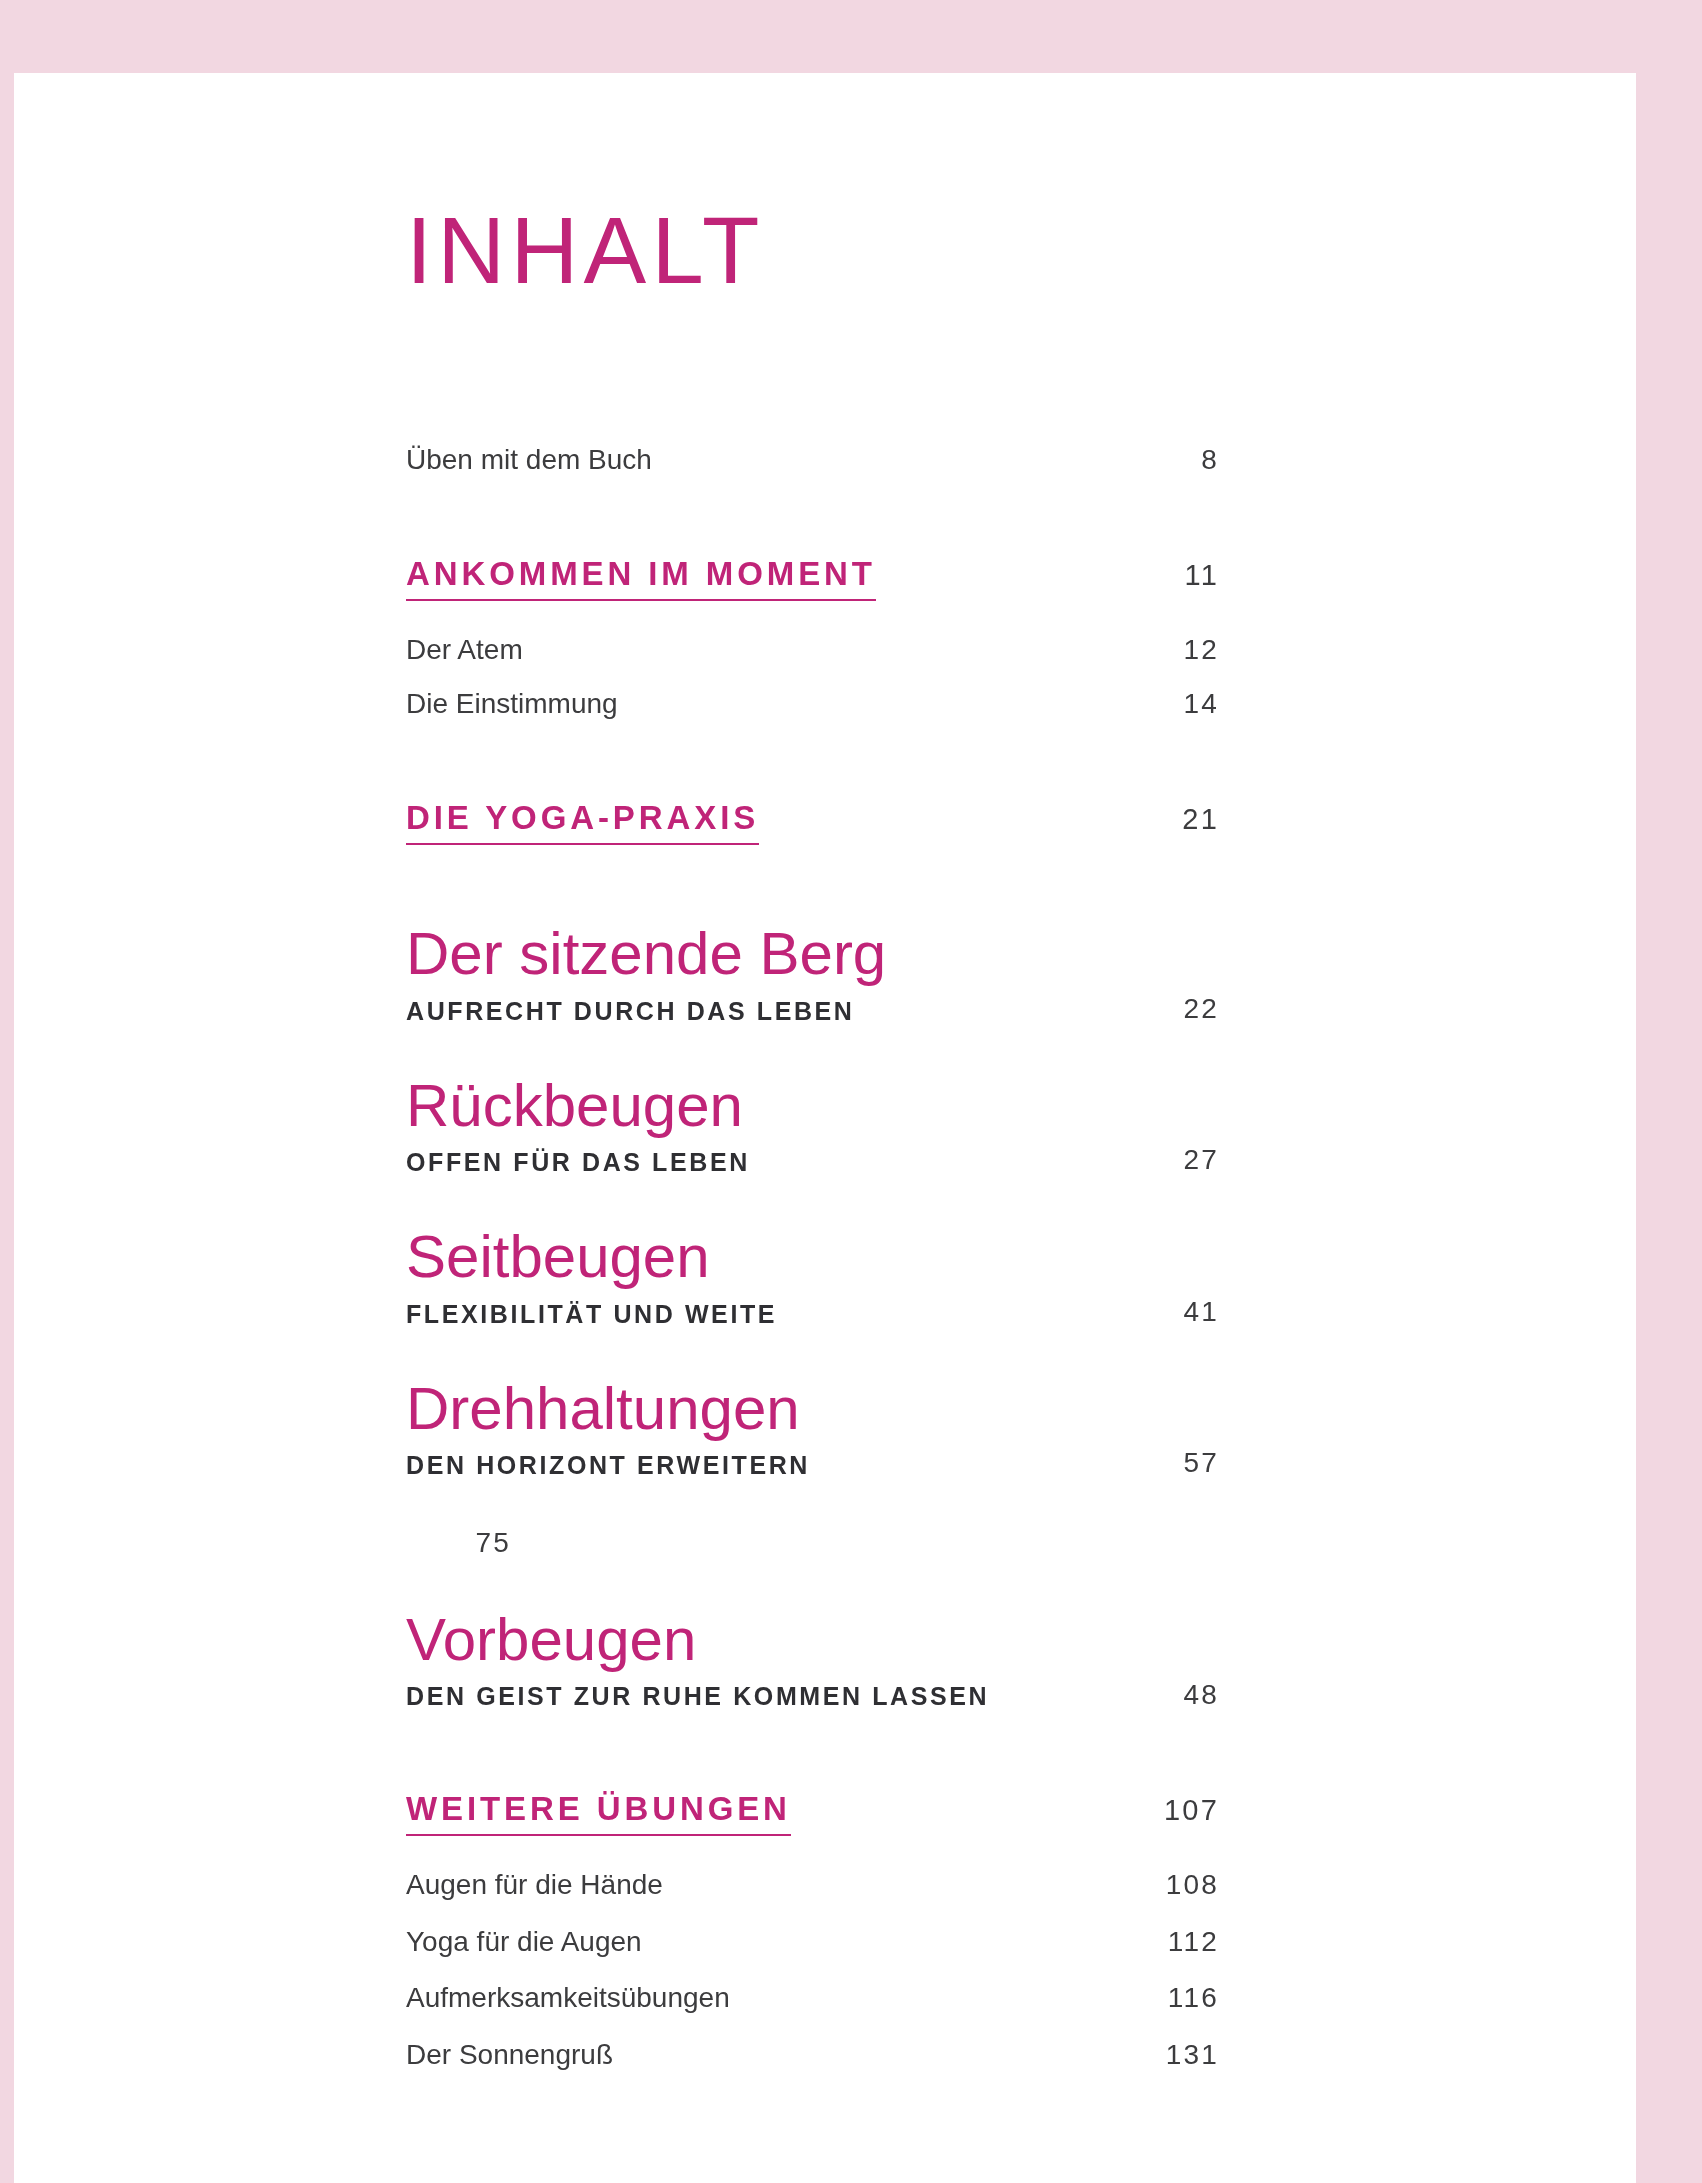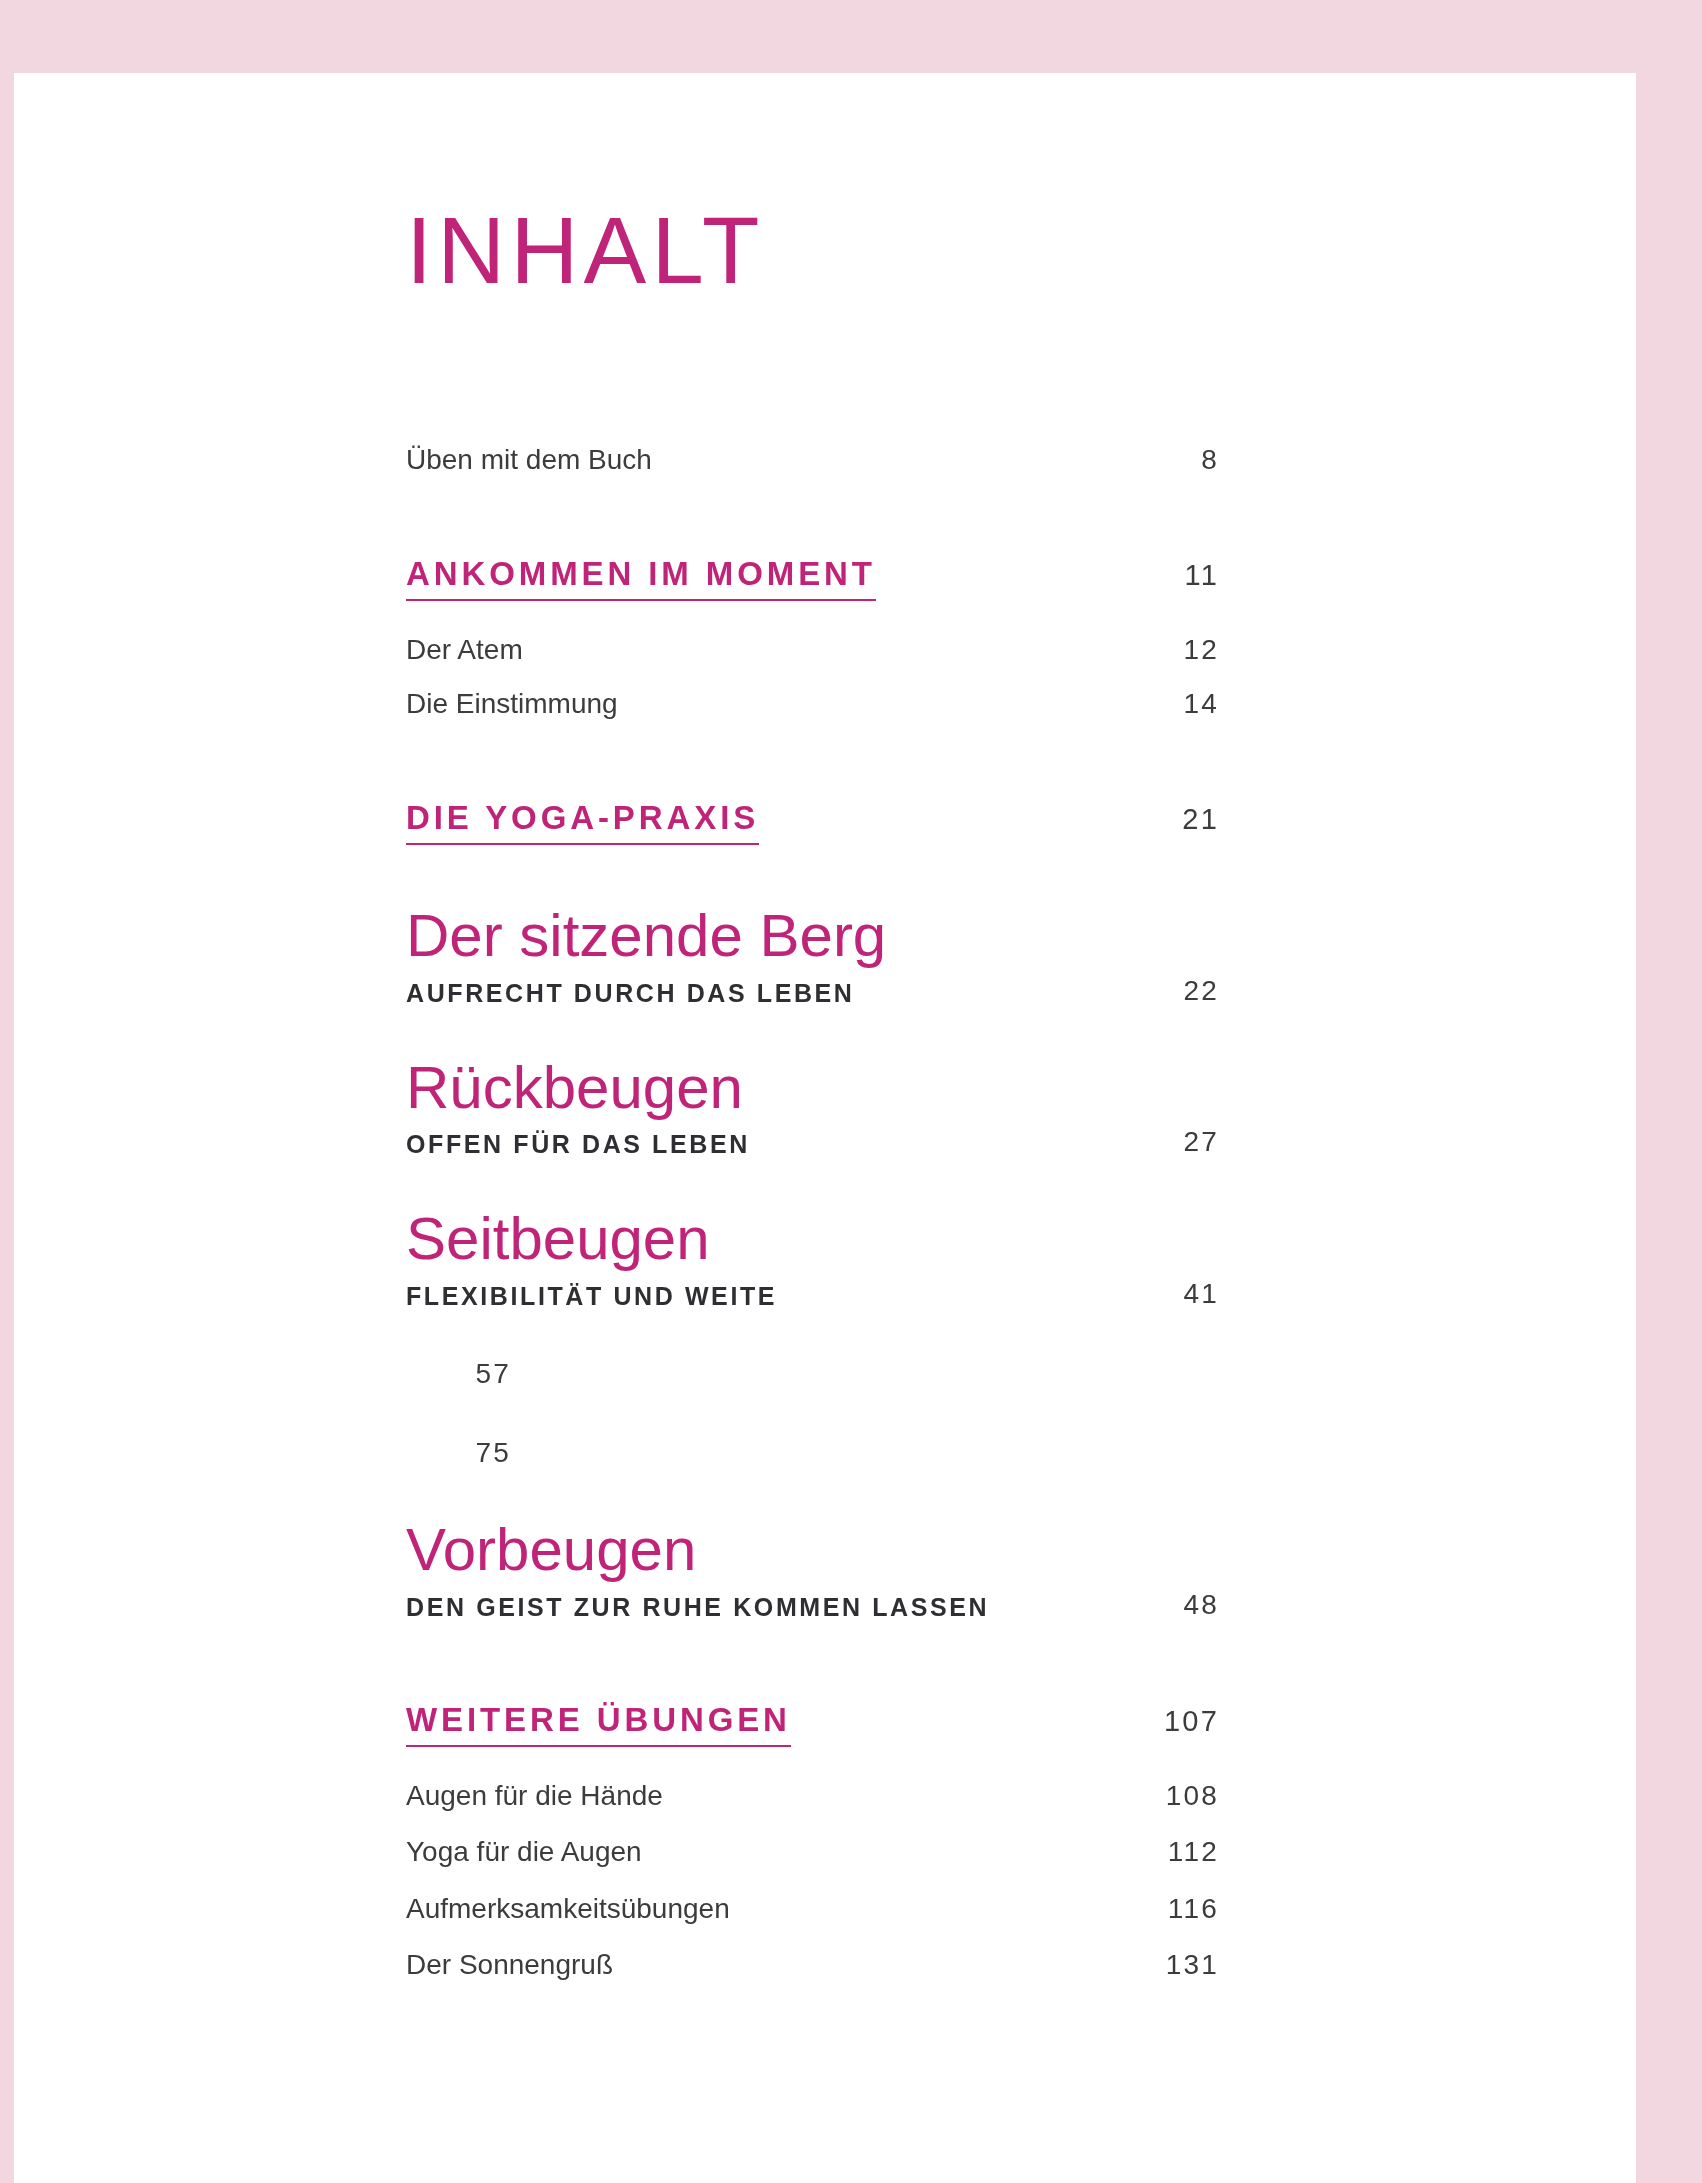--- a/index.html
+++ b/index.html
@@ -91,21 +91,21 @@
   }
   .chapter .chapter-subtitle {
     margin-top: 10.5px;
     font-size: 25px;
     line-height: 29px;
     font-weight: 700;
     letter-spacing: 2.6px;
     color: #2f2f33;
   }
   .chapter .pagenum { padding-bottom: 0.9px; }
-  .chapter.first-chapter { margin-top: 58px; }
+  .chapter.first-chapter { margin-top: 76px; }
 </style>
 </head>
 <body>
 
 <div class="strip-top"></div>
 <div class="strip-left"></div>
 <div class="strip-right"></div>
 
 <main>
 
@@ -154,20 +154,24 @@
 
   <div class="row chapter">
     <div class="texts">
       <span class="chapter-title">Seitbeugen</span>
       <span class="chapter-subtitle">FLEXIBILITÄT UND WEITE</span>
     </div>
     <span class="pagenum">41</span>
   </div>
 
   <div class="row chapter">
+    <div class="texts">
+      <span class="chapter-title">Drehhaltungen</span>
+      <span class="chapter-subtitle">DEN HORIZONT ERWEITERN</span>
+    </div>
     <span class="pagenum">57</span>
   </div>
 
   <div class="row chapter">
     <span class="pagenum">75</span>
   </div>
 
   <div class="row chapter">
     <div class="texts">
       <span class="chapter-title">Vorbeugen</span>

